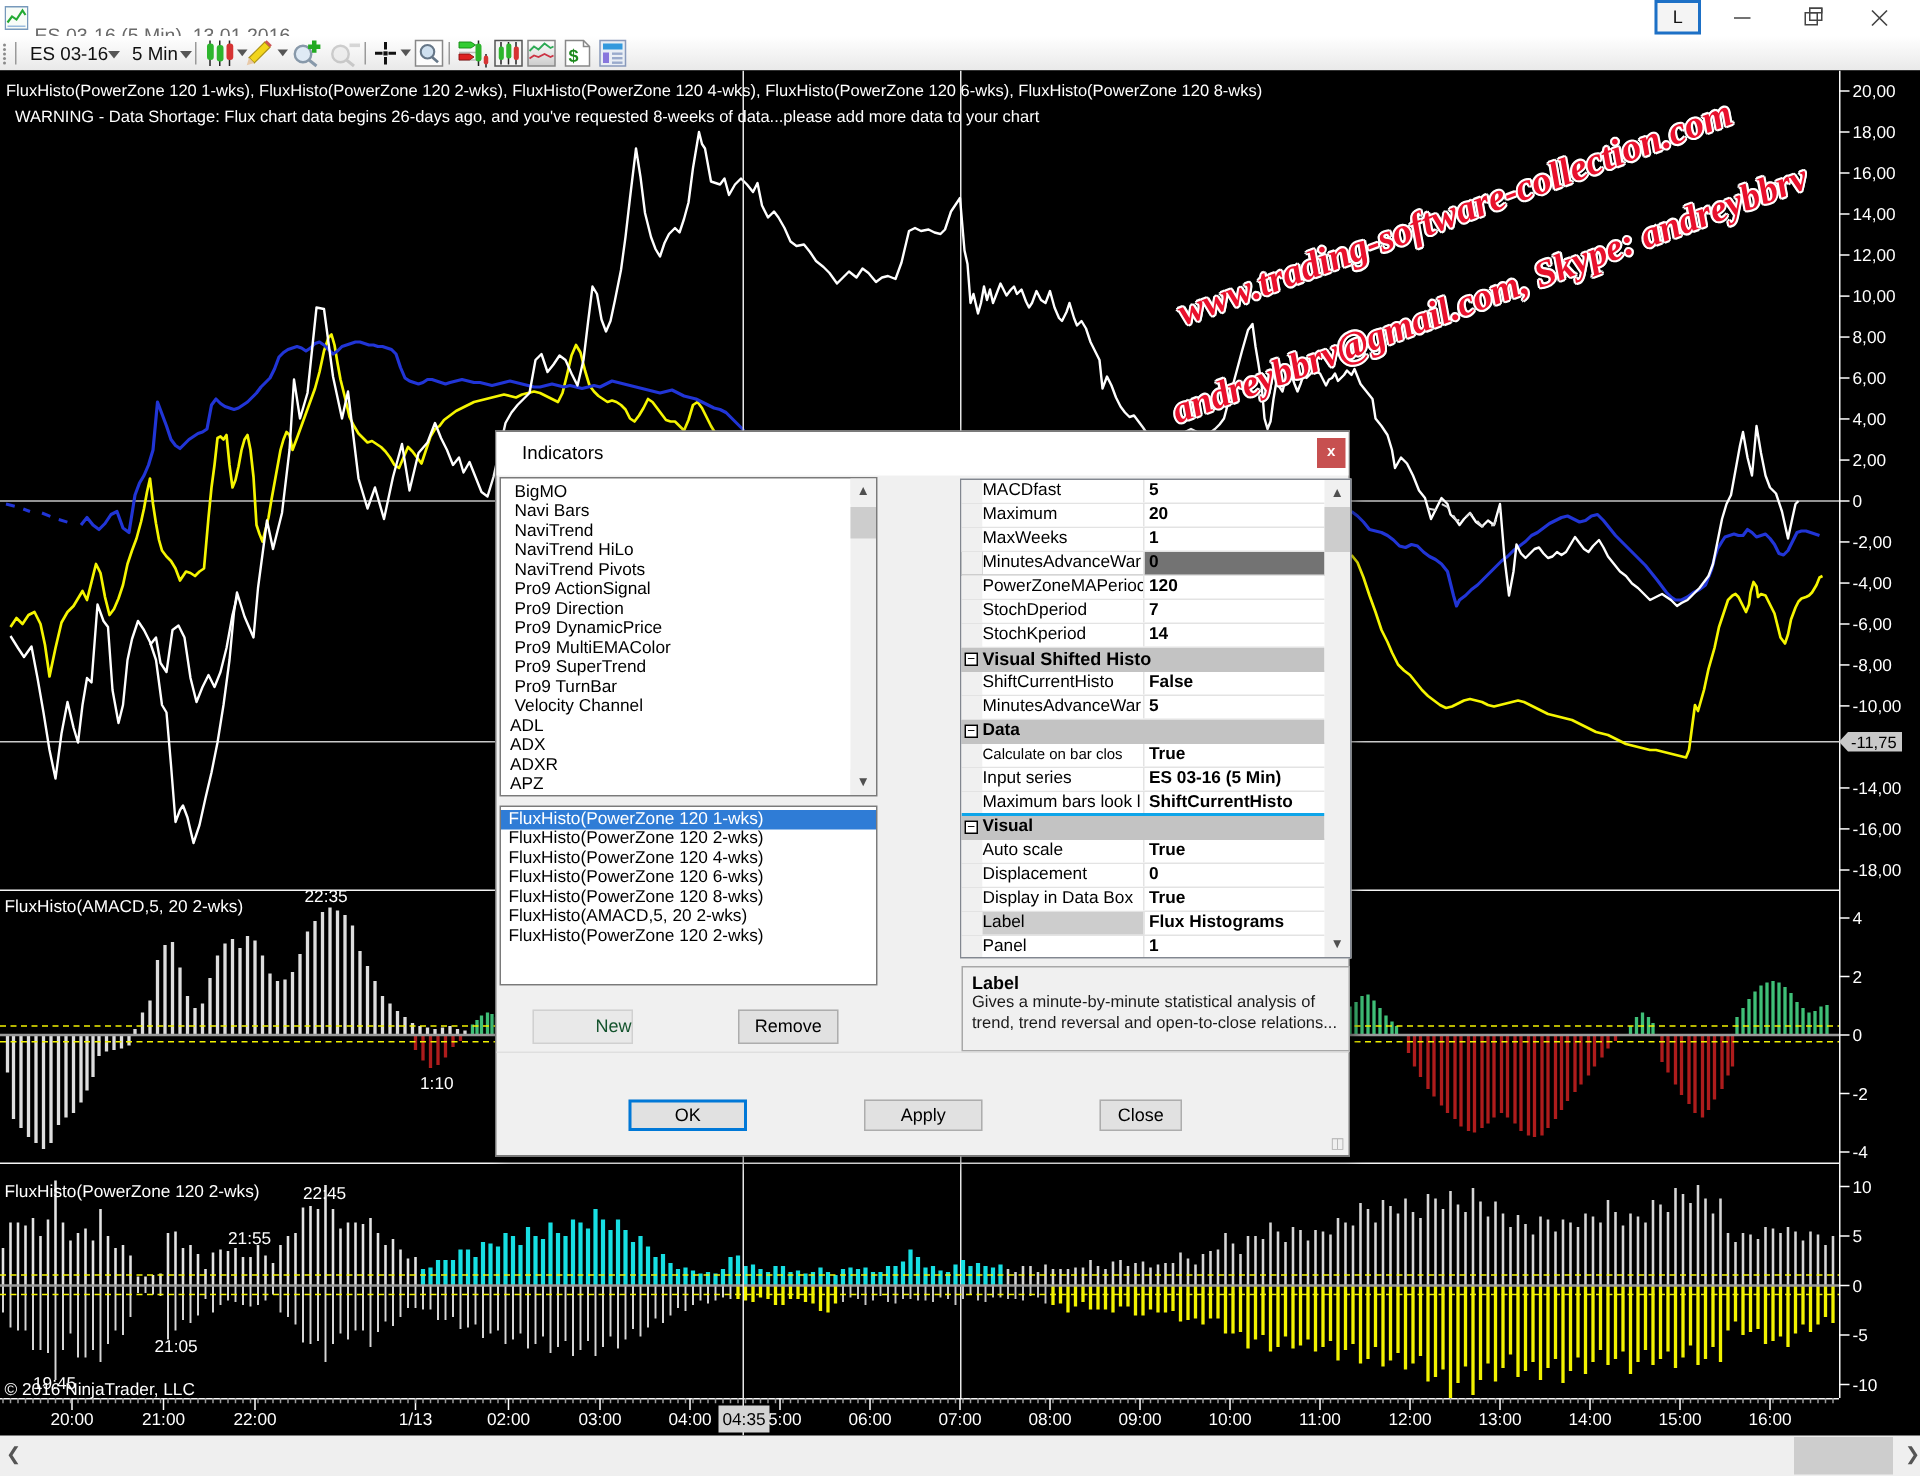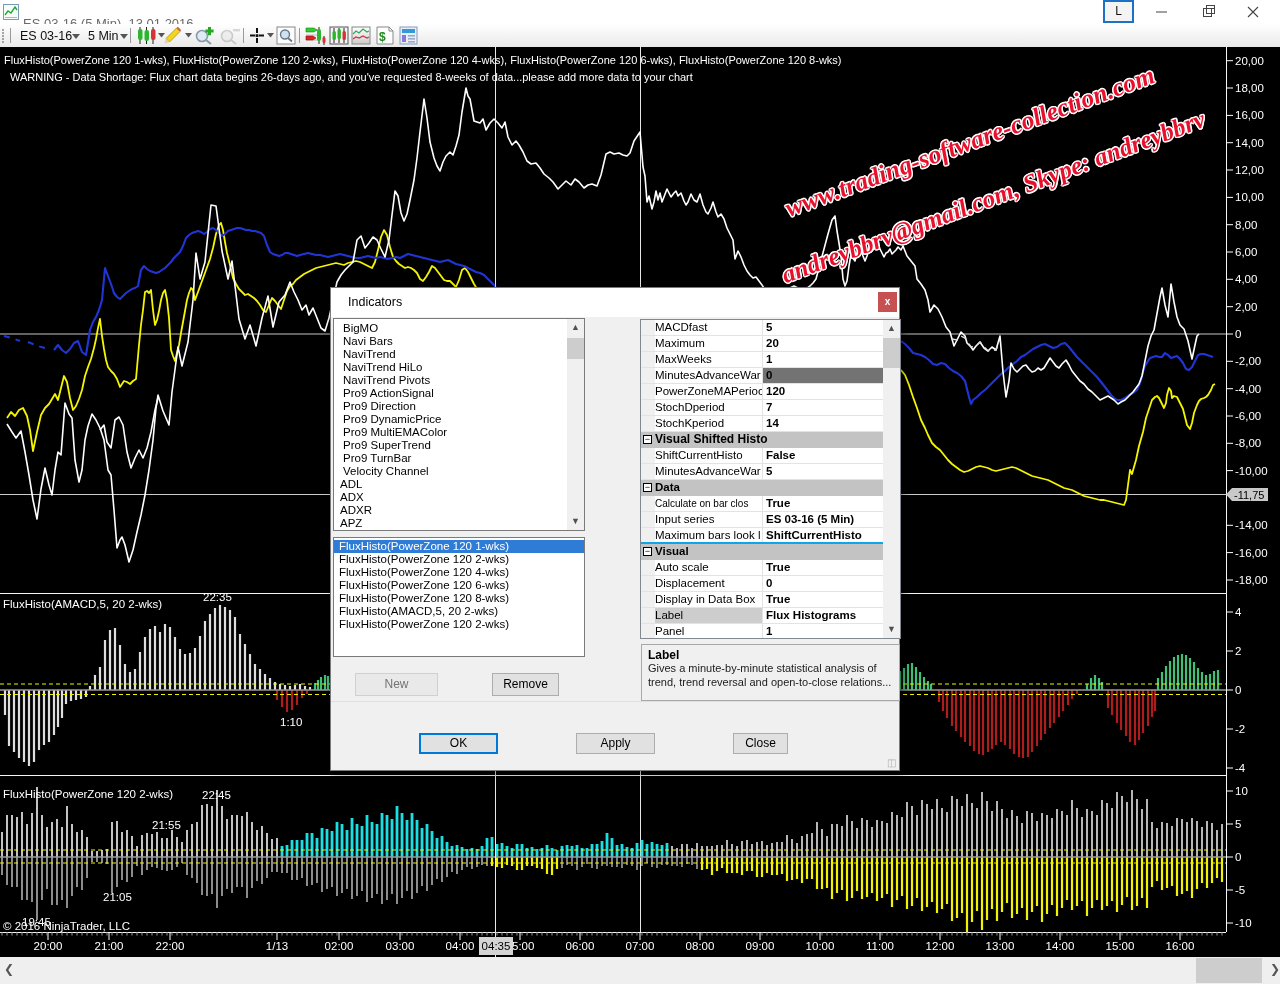--- a/index.html
+++ b/index.html
@@ -574,21 +574,21 @@
     <div style="position:absolute;left:0;top:2px;right:0">
           <div style="height:13px;line-height:13px;padding-left:5px;background:#2f7cd6;color:#fff;white-space:nowrap">FluxHisto(PowerZone 120 1-wks)</div>
           <div style="height:13px;line-height:13px;padding-left:5px;white-space:nowrap">FluxHisto(PowerZone 120 2-wks)</div>
           <div style="height:13px;line-height:13px;padding-left:5px;white-space:nowrap">FluxHisto(PowerZone 120 4-wks)</div>
           <div style="height:13px;line-height:13px;padding-left:5px;white-space:nowrap">FluxHisto(PowerZone 120 6-wks)</div>
           <div style="height:13px;line-height:13px;padding-left:5px;white-space:nowrap">FluxHisto(PowerZone 120 8-wks)</div>
           <div style="height:13px;line-height:13px;padding-left:5px;white-space:nowrap">FluxHisto(AMACD,5, 20 2-wks)</div>
           <div style="height:13px;line-height:13px;padding-left:5px;white-space:nowrap">FluxHisto(PowerZone 120 2-wks)</div>
         </div>
   </div>
-  <div style="position:absolute;left:24px;top:385px;width:83px;height:23px;background:#e9e9e9;border:1px solid #d0d0d0;box-sizing:border-box;color:#737373;font-size:12px;text-align:center;line-height:21px">New</div>
+  <div style="position:absolute;left:24px;top:385px;width:67px;height:23px;background:#e9e9e9;border:1px solid #d0d0d0;box-sizing:border-box;color:#14532d;font-size:12px;text-align:right;line-height:21px">New</div>
   <div style="position:absolute;left:161px;top:385px;width:67px;height:23px;background:#e1e1e1;border:1px solid #adadad;box-sizing:border-box;color:#000;font-size:12px;text-align:center;line-height:21px">Remove</div>
   <div style="position:absolute;left:309px;top:31px;width:261px;height:320px;background:#fff;border:1px solid #828790;box-sizing:border-box;overflow:hidden">
     <div style="position:absolute;left:0;top:0;right:17px">
           <div style="height:16px;display:flex;border-bottom:1px solid #e3e3e3;box-sizing:border-box;background:#fff">
             <div style="width:14px;background:#f0f0f0"></div>
             <div style="width:107px;font-size:11.5px;line-height:15px;border-right:1px solid #e3e3e3;overflow:hidden;white-space:nowrap;background:#fff">MACDfast</div>
             <div style="flex:1;font-weight:bold;font-size:11.5px;line-height:15px;padding-left:3px;overflow:hidden;white-space:nowrap">5</div>
           </div>
           <div style="height:16px;display:flex;border-bottom:1px solid #e3e3e3;box-sizing:border-box;background:#fff">
             <div style="width:14px;background:#f0f0f0"></div>

